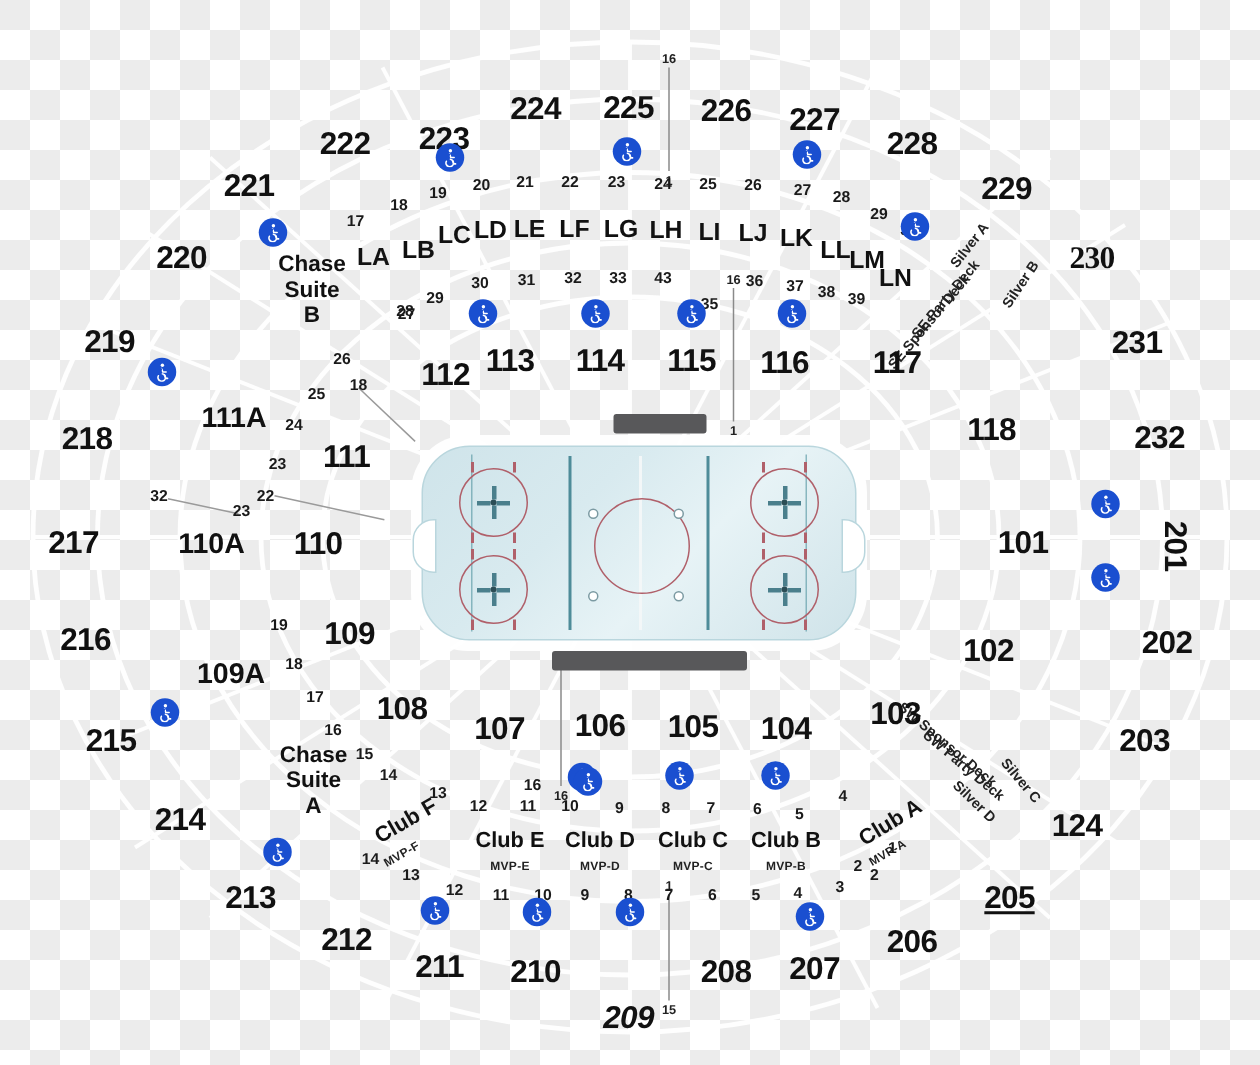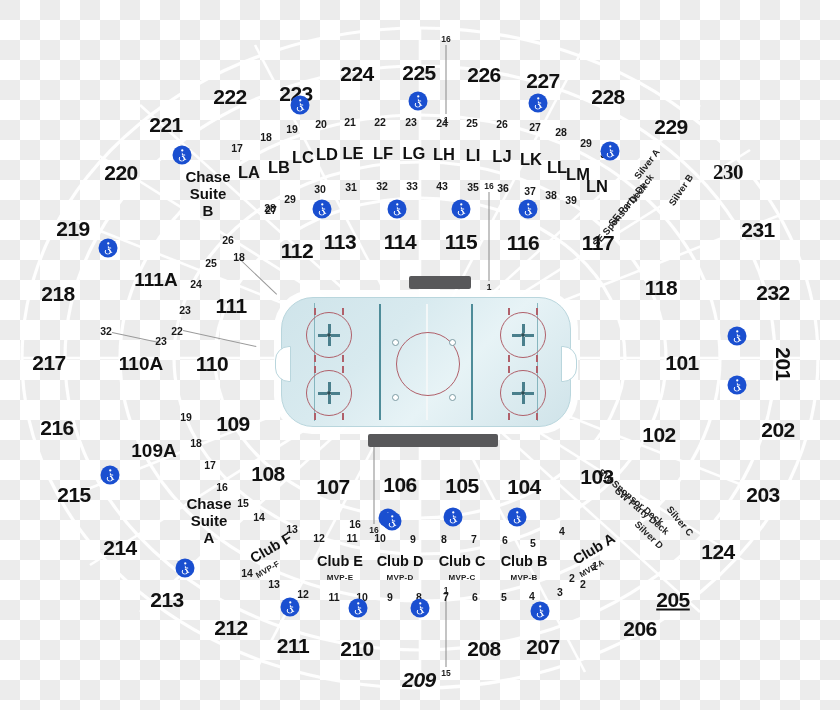--- a/index.html
+++ b/index.html
@@ -206,21 +206,21 @@
       <div class="lbl rownum" style="left: 586px; top: 143px;">29</div>
       <div class="lbl rownum" style="left: 606px; top: 154px;">30</div>
       <div class="lbl rownum" style="left: 271px; top: 210px;">27</div>
       <div class="lbl rownum" style="left: 270px; top: 208px;">28</div>
       <div class="lbl rownum" style="left: 290px; top: 199px;">29</div>
       <div class="lbl rownum" style="left: 320px; top: 189px;">30</div>
       <div class="lbl rownum" style="left: 351px; top: 187px;">31</div>
       <div class="lbl rownum" style="left: 382px; top: 186px;">32</div>
       <div class="lbl rownum" style="left: 412px; top: 186px;">33</div>
       <div class="lbl rownum" style="left: 442px; top: 186px;">43</div>
-      <div class="lbl rownum" style="left: 473px; top: 187px;">35</div>
+      <div class="lbl rownum" style="left: 473px; top: 203px;">35</div>
       <div class="lbl rownum" style="left: 503px; top: 188px;">36</div>
       <div class="lbl rownum" style="left: 530px; top: 191px;">37</div>
       <div class="lbl rownum" style="left: 551px; top: 195px;">38</div>
       <div class="lbl rownum" style="left: 571px; top: 200px;">39</div>
       <div class="lbl rownum" style="left: 228px; top: 240px;">26</div>
       <div class="lbl rownum" style="left: 211px; top: 263px;">25</div>
       <div class="lbl rownum" style="left: 196px; top: 284px;">24</div>
       <div class="lbl rownum" style="left: 185px; top: 310px;">23</div>
       <div class="lbl rownum" style="left: 177px; top: 331px;">22</div>
       <div class="lbl rownum" style="left: 239px; top: 257px;">18</div>
@@ -345,21 +345,21 @@
       <div class="lbl sect" style="left: 57px; top: 427px;">216</div>
       <div class="lbl sect" style="left: 74px; top: 494px;">215</div>
       <div class="lbl sect" style="left: 120px; top: 547px;">214</div>
       <div class="lbl sect" style="left: 167px; top: 599px;">213</div>
       <div class="lbl sect" style="left: 231px; top: 627px;">212</div>
       <div class="lbl sect" style="left: 293px; top: 645px;">211</div>
       <div class="lbl sect" style="left: 357px; top: 648px;">210</div>
       <div class="lbl sect" style="left: 419px; top: 679px; font-style: italic;">209</div>
       <div class="lbl sect" style="left: 484px; top: 648px;">208</div>
       <div class="lbl sect" style="left: 543px; top: 646px;">207</div>
-      <div class="lbl sect" style="left: 640px; top: 628px; text-align: center;">206</div>
+      <div class="lbl sect" style="left: 608px; top: 628px; text-align: center;">206</div>
       <div class="lbl sect" style="left: 673px; top: 599px; text-decoration: underline;">205</div>
       <div class="lbl sect" style="left: 718px; top: 551px;">124</div>
       <div class="lbl sect" style="left: 763px; top: 494px;">203</div>
       <div class="lbl sect" style="left: 778px; top: 429px;">202</div>
       <div class="lbl sect" style="left: 728px; top: 172px; font-family: Liberation Serif, serif;">230</div>
       <div class="lbl sect" style="left: 758px; top: 229px;">231</div>
       <div class="lbl sect" style="left: 773px; top: 292px;">232</div>
     </div>
   <div id="layer-wc">
       <div class="wc" style="left: 300px; top: 105px;">

